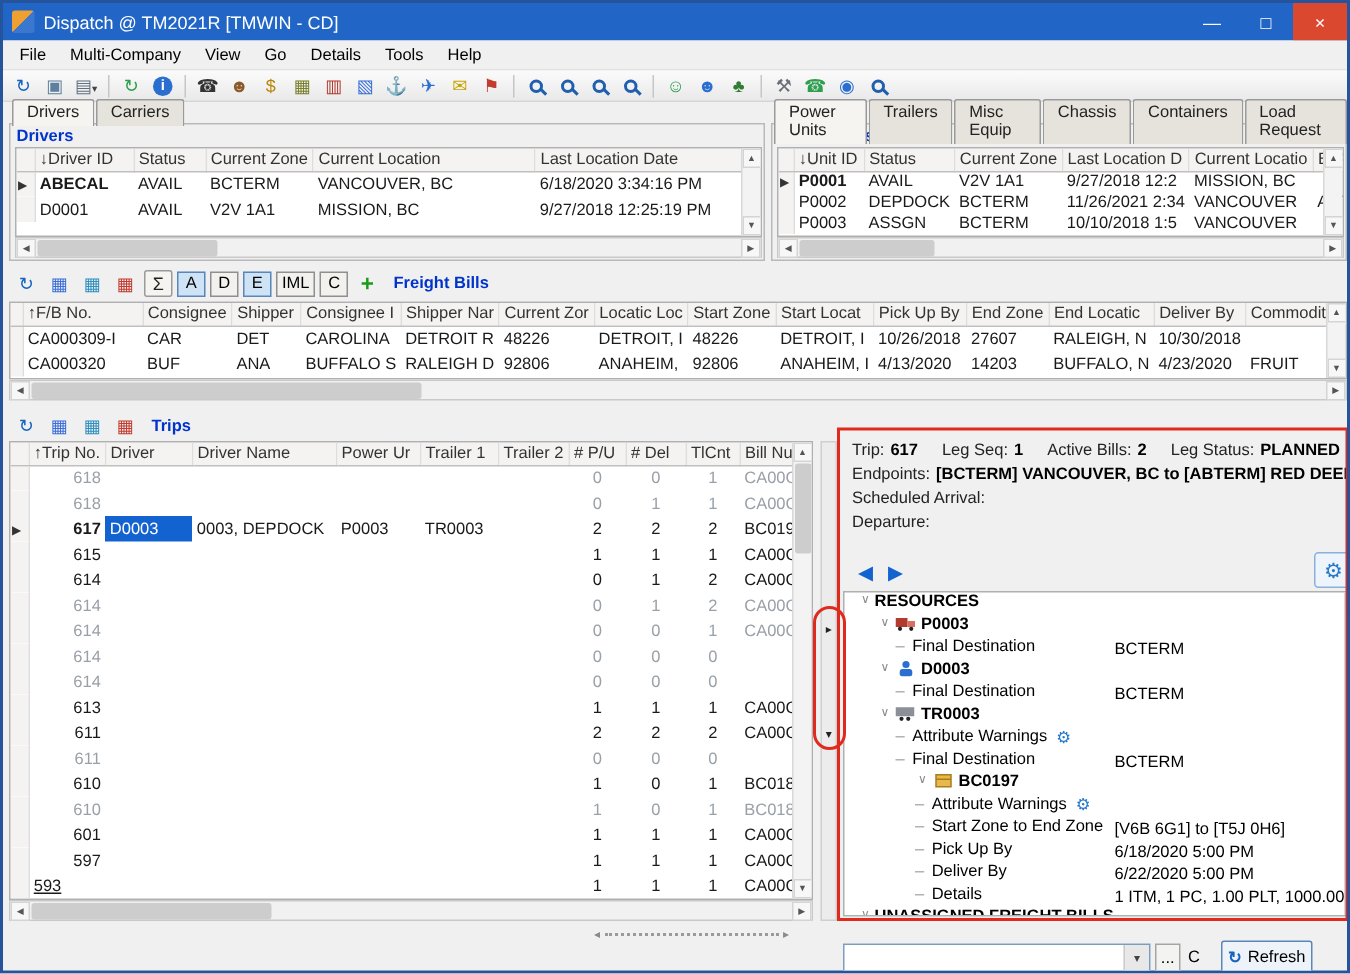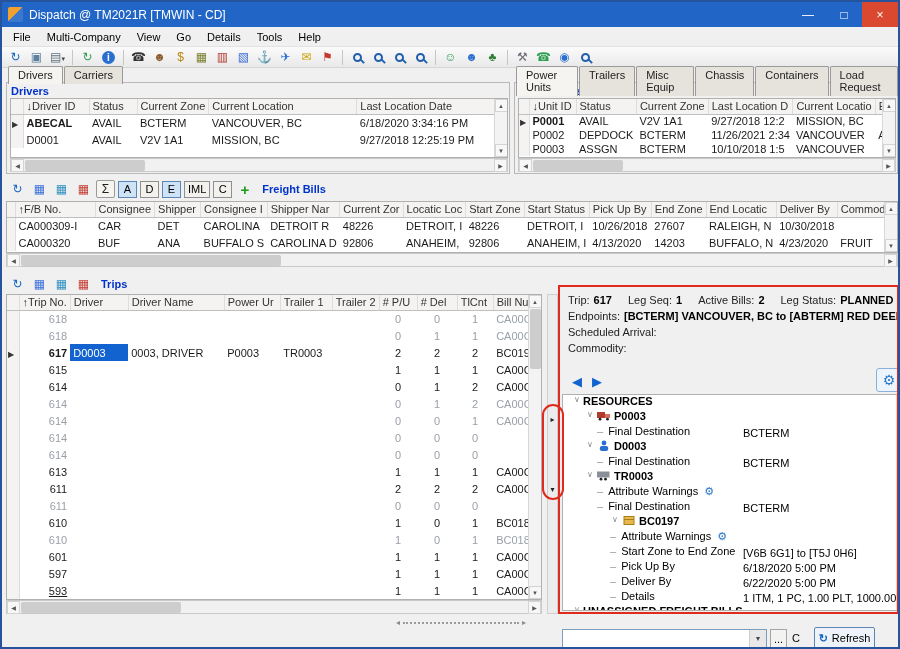--- a/index.html
+++ b/index.html
@@ -348,21 +348,21 @@
           <tr>
             <th class="gutter"></th>
             <th>↑F/B No.</th>
             <th>Consignee</th>
             <th>Shipper</th>
             <th>Consignee I</th>
             <th>Shipper Nar</th>
             <th>Current Zor</th>
             <th>Locatic Loc</th>
             <th>Start Zone</th>
-            <th>Start Status</th>
+            <th>Start Locat</th>
             <th>Pick Up By</th>
             <th>End Zone</th>
             <th>End Locatic</th>
             <th>Deliver By</th>
             <th>Commodity</th>
             <th>Pieces</th>
           </tr>
         </thead>
         <tbody>
           <tr>
@@ -382,21 +382,21 @@
             <td class="red">10/30/2018</td>
             <td></td>
             <td style="text-align: right;"></td>
           </tr>
           <tr>
             <td class="gutter"></td>
             <td>CA000320</td>
             <td>BUF</td>
             <td>ANA</td>
             <td>BUFFALO S</td>
-            <td>CAROLINA D</td>
+            <td>RALEIGH D</td>
             <td>92806</td>
             <td>ANAHEIM,</td>
             <td>92806</td>
             <td>ANAHEIM, I</td>
             <td class="red">4/13/2020</td>
             <td>14203</td>
             <td>BUFFALO, N</td>
             <td class="red">4/23/2020</td>
             <td>FRUIT</td>
             <td style="text-align: right;">2</td>
@@ -477,21 +477,21 @@
             <td></td>
             <td style="text-align: center;">0</td>
             <td style="text-align: center;">1</td>
             <td style="text-align: center;">1</td>
             <td>CA00C</td>
           </tr>
           <tr>
             <td class="gutter rowmark"></td>
             <td class="blue bold" style="text-align: right;">617</td>
             <td class="selcell">D0003</td>
-            <td class="blue">0003, DRIVER</td>
+            <td class="blue">0003, DEPDOCK</td>
             <td class="blue">P0003</td>
             <td class="blue">TR0003</td>
             <td class="blue"></td>
             <td class="blue" style="text-align: center;">2</td>
             <td class="blue" style="text-align: center;">2</td>
             <td class="blue" style="text-align: center;">2</td>
             <td class="blue">BC019</td>
           </tr>
           <tr>
             <td class="gutter"></td>
@@ -657,21 +657,21 @@
             <td class="blue"></td>
             <td class="blue"></td>
             <td class="blue"></td>
             <td class="blue" style="text-align: center;">1</td>
             <td class="blue" style="text-align: center;">1</td>
             <td class="blue" style="text-align: center;">1</td>
             <td class="blue">CA00C</td>
           </tr>
           <tr>
             <td class="gutter"></td>
-            <td class="blue" style="text-align: right; text-decoration: underline;">593</td>
+            <td class="blue" style=" text-decoration: underline;">593</td>
             <td class="blue"></td>
             <td class="blue"></td>
             <td class="blue"></td>
             <td class="blue"></td>
             <td class="blue"></td>
             <td class="blue" style="text-align: center;">1</td>
             <td class="blue" style="text-align: center;">1</td>
             <td class="blue" style="text-align: center;">1</td>
             <td class="blue">CA00C</td>
           </tr>
@@ -717,21 +717,21 @@
       </div>
     <div class="info-line">
       <span class="info-label">Endpoints:</span>
       <span class="info-value">[BCTERM] VANCOUVER, BC to [ABTERM] RED DEER, AB</span>
     </div>
     <div class="info-line">
       <span class="info-label">Scheduled Arrival:</span>
       <span class="info-value"></span>
     </div>
     <div class="info-line">
-      <span class="info-label">Commodity:</span>
+      <span class="info-label">Departure:</span>
       <span class="info-value"></span>
     </div>
     <div class="navrow">
       <div class="navbtn prev"></div>
       <div class="navbtn next"></div>
       <div class="gearbtn"></div>
     </div>
     <div class="tree" id="tree">
       <div class="vscroll">
           <div class="sb sb-up"></div>

